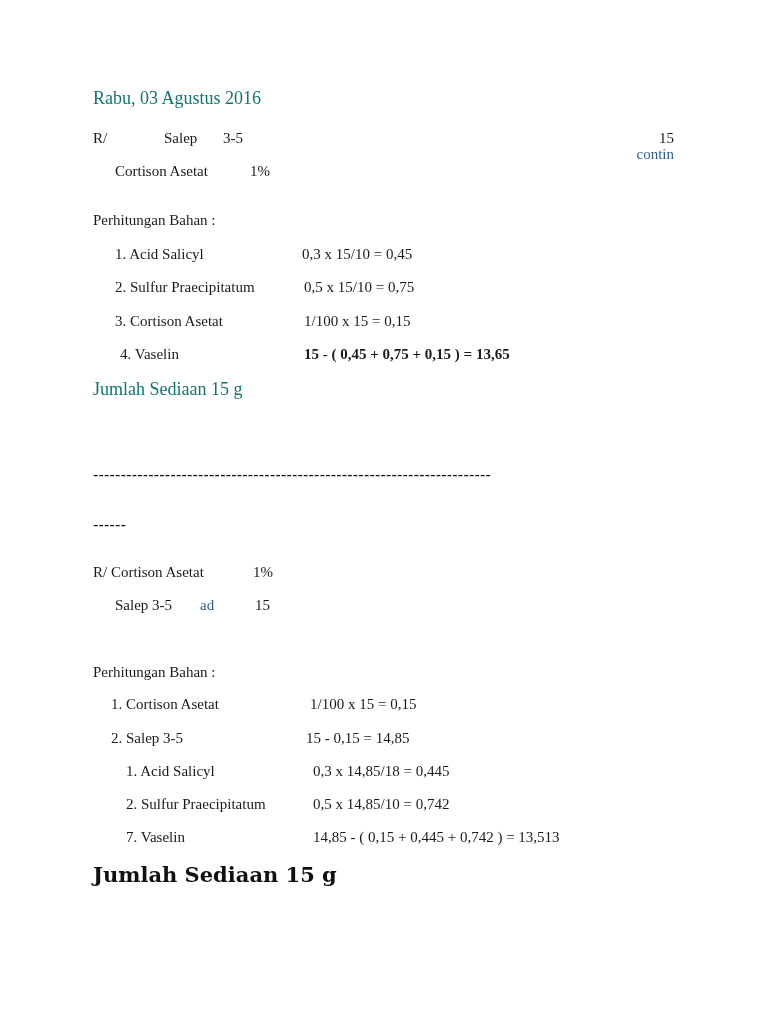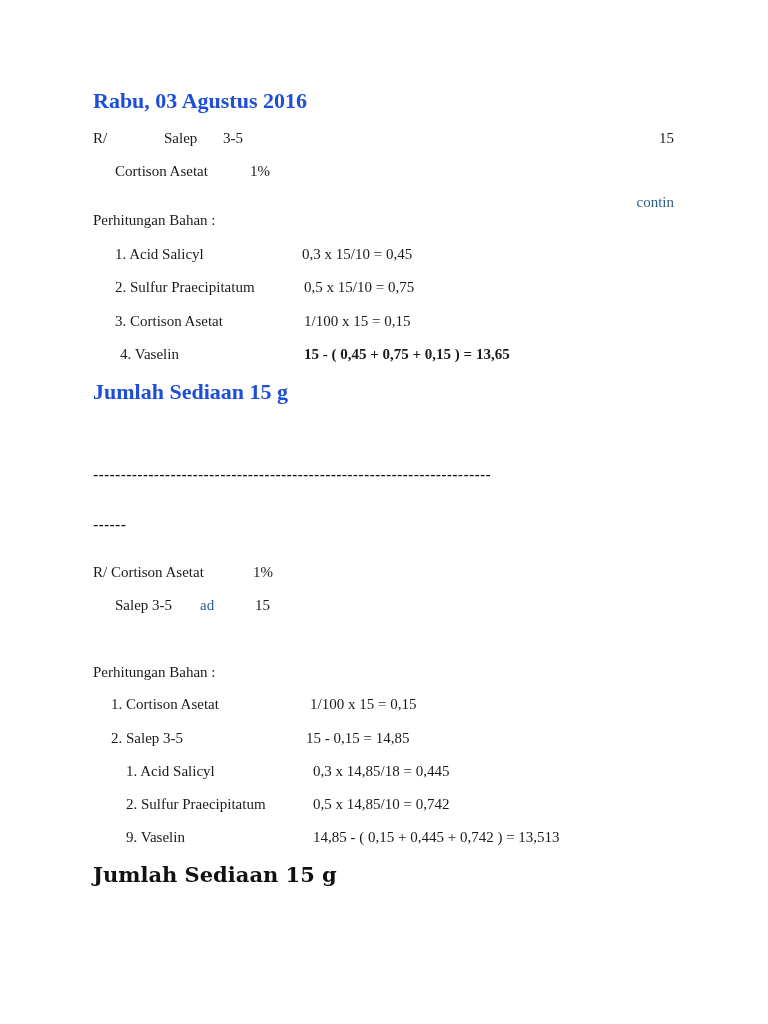--- a/index.html
+++ b/index.html
@@ -1,33 +1,33 @@
 <!DOCTYPE html>
 <html><head>
 <meta charset="utf-8">
 <style>
   html, body { margin:0; padding:0; background:#ffffff; }
   body { width:768px; height:1024px; position:relative; overflow:hidden; color:#1a1a1a; }
   .abs { position:absolute; white-space:nowrap; }
   .serif { font-family:"Liberation Serif", "DejaVu Serif", serif; font-size:15px; }
-  .h1 { font-family:"Liberation Serif", serif; font-weight:bold; font-size:22px; color:#1d4ed8; }
+  .h1 { font-family:"Liberation Serif", serif; font-weight:normal; font-size:18px; color:#0f766e; }
   .h2 { font-family:"DejaVu Serif", serif; font-weight:bold; font-size:21px; color:#111; }
   .link { color:#2f5f86; }
   .dash { font-family:"Liberation Sans", sans-serif; font-size:16px; color:#111; letter-spacing:0.2px; }
 </style>
 </head>
 <body>
 
 <div class="abs h1" style="left:93px;top:88px;">Rabu, 03 Agustus 2016</div>
 
 <div class="abs serif" style="left:93px;top:130px;">R/</div>
 <div class="abs serif" style="left:164px;top:130px;">Salep</div>
 <div class="abs serif" style="left:223px;top:130px;">3-5</div>
 <div class="abs serif" style="right:94px;top:130px;text-align:right;">15</div>
-<div class="abs serif link" style="right:94px;top:146px;text-align:right;margin-top:48px;">contin</div>
+<div class="abs serif link" style="right:94px;top:146px;text-align:right;">contin</div>
 <div class="abs serif" style="left:115px;top:163px;">Cortison Asetat</div>
 <div class="abs serif" style="left:250px;top:163px;">1%</div>
 
 <div class="abs serif" style="left:93px;top:212px;">Perhitungan Bahan :</div>
 
 <div class="abs serif" style="left:115px;top:246px;">1. Acid Salicyl</div>
 <div class="abs serif" style="left:302px;top:246px;">0,3 x 15/10 = 0,45</div>
 <div class="abs serif" style="left:115px;top:279px;">2. Sulfur Praecipitatum</div>
 <div class="abs serif" style="left:304px;top:279px;">0,5 x 15/10 = 0,75</div>
 <div class="abs serif" style="left:115px;top:313px;">3. Cortison Asetat</div>
@@ -50,16 +50,16 @@
 
 <div class="abs serif" style="left:111px;top:696px;text-align:right;">1. Cortison Asetat</div>
 <div class="abs serif" style="left:310px;top:696px;">1/100 x 15 = 0,15</div>
 <div class="abs serif" style="left:111px;top:730px;">2. Salep 3-5</div>
 <div class="abs serif" style="left:306px;top:730px;">15 - 0,15 = 14,85</div>
 
 <div class="abs serif" style="left:126px;top:763px;">1. Acid Salicyl</div>
 <div class="abs serif" style="left:313px;top:763px;">0,3 x 14,85/18 = 0,445</div>
 <div class="abs serif" style="left:126px;top:796px;">2. Sulfur Praecipitatum</div>
 <div class="abs serif" style="left:313px;top:796px;">0,5 x 14,85/10 = 0,742</div>
-<div class="abs serif" style="left:126px;top:829px;">9. Vaselin</div>
+<div class="abs serif" style="left:126px;top:829px;">7. Vaselin</div>
 <div class="abs serif" style="left:313px;top:829px;">14,85 - ( 0,15 + 0,445 + 0,742 ) = 13,513</div>
 
 <div class="abs h2" style="left:93px;top:862px;">Jumlah Sediaan 15 g</div>
 
 </body></html>

